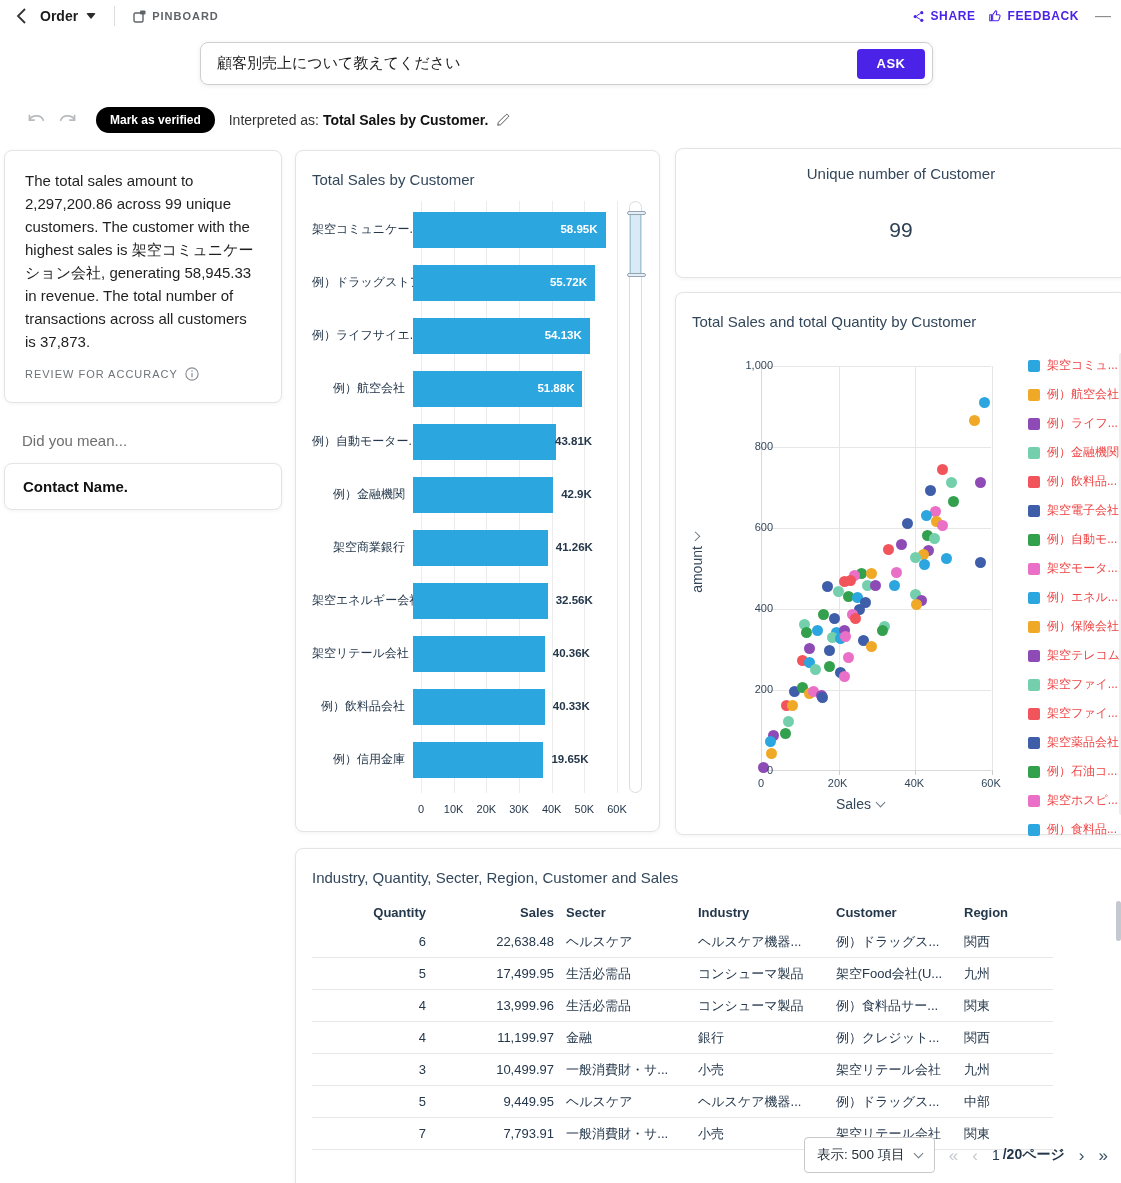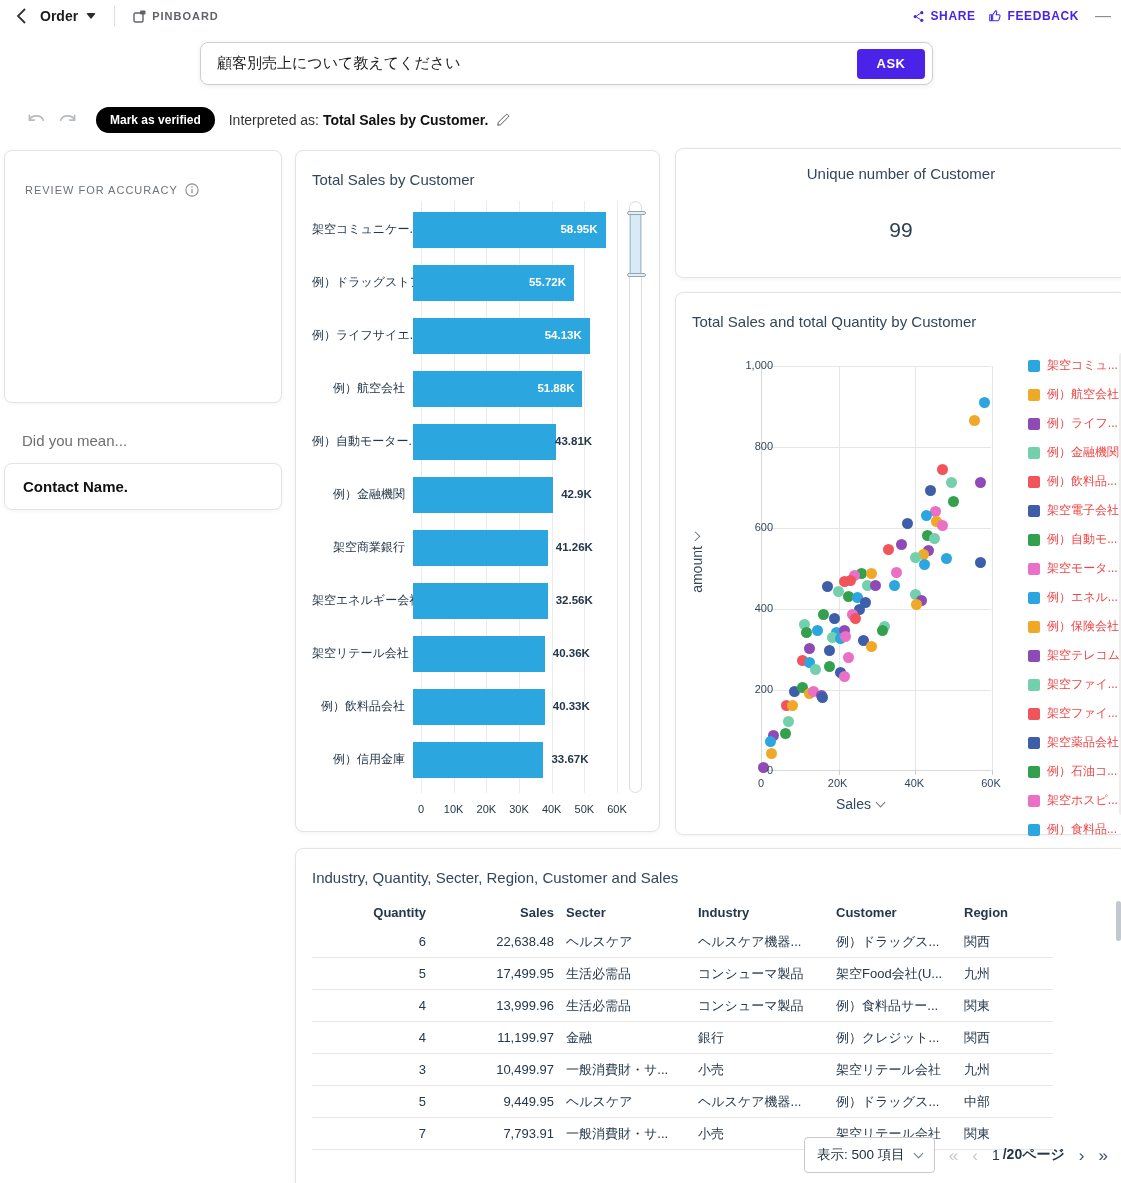--- a/index.html
+++ b/index.html
@@ -163,20 +163,21 @@
     <b>Total Sales by Customer.</b>
   </span>
   <span class="pencil">
     <svg width="14" height="14" viewBox="0 0 24 24">
         <path d="M3 21 L4 16 L17 3 a2 2 0 0 1 3 0 l1 1 a2 2 0 0 1 0 3 L8 20 Z" fill="none" stroke="#555" stroke-width="1.7"></path>
       </svg>
   </span>
 </div>
 
 <div class="card summary-card">
+  <div class="summary-text">The total sales amount to 2,297,200.86 across 99 unique customers. The customer with the highest sales is 架空コミュニケーション会社, generating 58,945.33 in revenue. The total number of transactions across all customers is 37,873.</div>
   <div class="review">
     <span>REVIEW FOR ACCURACY</span>
     <svg width="14" height="14" viewBox="0 0 16 16">
         <circle cx="8" cy="8" r="7" fill="none" stroke="#8a8f94" stroke-width="1.3"></circle>
         <rect x="7.3" y="6.8" width="1.4" height="5" fill="#8a8f94"></rect>
         <rect x="7.3" y="3.8" width="1.4" height="1.6" fill="#8a8f94"></rect>
       </svg>
   </div>
 </div>
 
@@ -193,21 +194,21 @@
         <span class="blabel">架空コミュニケー...</span>
     <div class="barea">
           <div class="bar" style="width:192.57000000000002px">
     <span class="bval-in">58.95K</span>
           </div>
     </div>
       </div>
       <div class="brow">
         <span class="blabel">例）ドラッグストア</span>
     <div class="barea">
-          <div class="bar" style="width:161px">
+          <div class="bar" style="width:182px">
     <span class="bval-in">55.72K</span>
           </div>
     </div>
       </div>
       <div class="brow">
         <span class="blabel">例）ライフサイエ...</span>
     <div class="barea">
           <div class="bar" style="width:176.82466666666667px">
     <span class="bval-in">54.13K</span>
           </div>
@@ -267,21 +268,21 @@
           <div class="bar" style="width:131.74466666666666px">
     </div>
     <span class="bval-out" style="left:139.74466666666666px">40.33K</span>
         </div>
       </div>
       <div class="brow">
         <span class="blabel">例）信用金庫</span>
     <div class="barea">
           <div class="bar" style="width:130.47066666666666px">
     </div>
-    <span class="bval-out" style="left:138.47066666666666px">33.67K</span>
+    <span class="bval-out" style="left:138.47066666666666px">19.65K</span>
         </div>
       </div>
     </div>
   <div class="bar-xaxis" id="bar-xaxis">
       <span style="left: 0px;">0</span>
       <span style="left: 32.67px;">10K</span>
       <span style="left: 65.34px;">20K</span>
       <span style="left: 98.01px;">30K</span>
       <span style="left: 130.68px;">40K</span>
       <span style="left: 163.35px;">50K</span>

